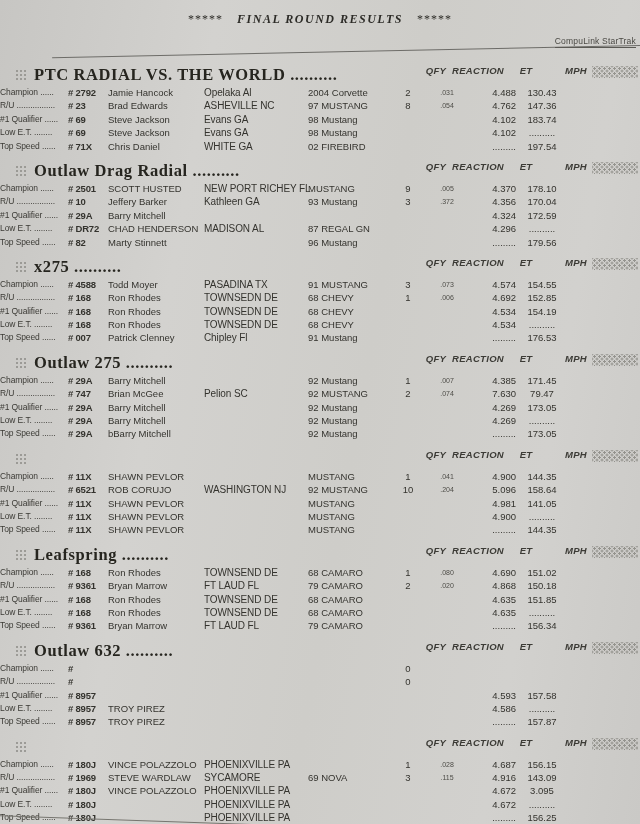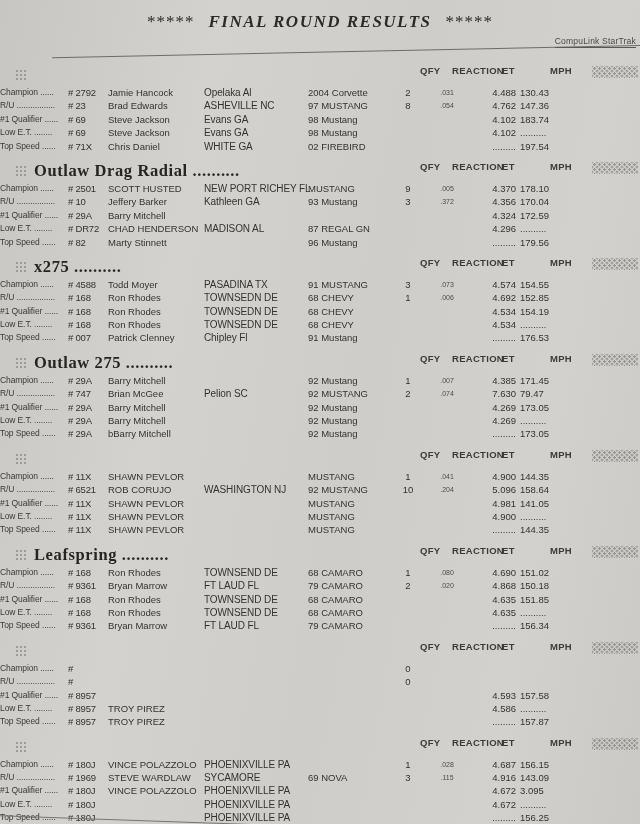--- a/index.html
+++ b/index.html
@@ -8,21 +8,21 @@
     width:640px;height:824px;
     background:linear-gradient(100deg,#c7c6c3 0%,#d3d2cf 28%,#cecdc9 55%,#d2d1ce 80%,#cac9c6 100%);
     font-family:"Liberation Sans",sans-serif;
     color:#34332e;
     overflow:hidden;
   }
   .title-row{
     position:absolute;top:12px;left:0;width:100%;
     text-align:center;
     font-family:"Liberation Serif",serif;
-    font-size:17px;letter-spacing:1px;color:#2c2b27;
+    font-size:12px;letter-spacing:1px;color:#2c2b27;
   }
   .title-row .stars{font-style:normal;letter-spacing:1px;}
   .title-row .title-text{font-style:italic;font-weight:bold;margin:0 14px;letter-spacing:1.5px;}
   .brand{
     position:absolute;top:36px;right:4px;
     font-size:8.5px;color:#4a4944;letter-spacing:.2px;
     border-bottom:1px solid #5a5954;padding-bottom:1px;
   }
   .rule{
     position:absolute;top:45px;left:52px;width:588px;height:1px;
@@ -38,68 +38,69 @@
     background-size:4px 4px;opacity:.75;
   }
   .sec-title{
     margin:0 0 0 34px;display:inline-block;
     font-family:"Liberation Serif",serif;
     font-size:16.5px;font-weight:bold;color:#26251f;
     letter-spacing:.6px;line-height:22px;white-space:nowrap;
   }
   .col-heads{position:absolute;top:1px;left:0;width:640px;height:13px;
     font-size:9.5px;font-weight:bold;color:#3c3b36;letter-spacing:.3px;}
-  .ch{position:absolute;top:0;text-align:left;}
+  .ch{position:absolute;top:0;text-align:center;font-style:italic;}
   .ch-qfy{left:420px;width:32px;}
   .ch-re{left:452px;width:26px;}
   .ch-et{left:502px;width:48px;}
   .ch-mph{left:550px;width:52px;}
   .dither{
     position:absolute;left:592px;top:1px;width:46px;height:12px;
     background-image:radial-gradient(circle,#86857f 38%,transparent 40%),
                      radial-gradient(circle,#86857f 38%,transparent 40%);
     background-size:5px 5px,5px 5px;background-position:0 0,2.5px 2.5px;
     opacity:.8;
   }
   .rows{position:relative;}
   .row{
     display:grid;
     grid-template-columns:68px 40px 96px 104px 86px 28px 50px 48px 52px;
     height:13.4px;line-height:13.4px;
     font-size:9.5px;white-space:nowrap;
   }
   .c{overflow:visible;}
   .c.label{font-size:8.5px;overflow:hidden;color:#3b3a35;letter-spacing:-.1px;}
-  .c.num{letter-spacing:-.2px;}
+  .c.num{letter-spacing:-.2px;font-weight:bold;}
   .c.name{}
   .c.loc{font-size:10px;letter-spacing:-.1px;}
   .c.car{}
   .c.qfy{text-align:center;}
   .c.re{text-align:center;font-size:7px;color:#4d4c47;line-height:13.4px;}
   .c.et{text-align:right;padding-right:4px;}
-  .c.mph{text-align:left;padding-right:8px;}
+  .c.mph{text-align:center;padding-right:8px;}
   .bottom-line{
     position:absolute;left:-6px;bottom:8px;width:310px;height:1px;
     background:#76756f;transform-origin:left center;transform:rotate(2deg);
   }
 </style>
 </head>
 <body>
 
 <div class="page">
   <div class="title-row">
     <span class="stars">*****</span><span class="title-text">FINAL ROUND RESULTS</span><span class="stars">*****</span>
   </div>
   <div class="rule"></div>
   <span class="brand">CompuLink StarTrak</span>
 
   <div class="sections" id="sections">
   <section class="section">
     <div class="sec-head">
       <span class="speckle"></span>
+      <h2 class="sec-title">PTC RADIAL VS. THE WORLD ..........</h2>
       <div class="col-heads">
         <span class="ch ch-qfy">QFY</span>
         <span class="ch ch-re">REACTION</span>
         <span class="ch ch-et">ET</span>
         <span class="ch ch-mph">MPH</span>
         <span class="dither"></span>
       </div>
     </div>
     <div class="rows">
   <div class="row">
@@ -534,20 +535,21 @@
     <span class="c re"></span>
     <span class="c et">.........</span>
     <span class="c mph">156.34</span>
   </div>
 </div>
   </section>
 
   <section class="section">
     <div class="sec-head">
       <span class="speckle"></span>
+      <h2 class="sec-title">Outlaw 632 ..........</h2>
       <div class="col-heads">
         <span class="ch ch-qfy">QFY</span>
         <span class="ch ch-re">REACTION</span>
         <span class="ch ch-et">ET</span>
         <span class="ch ch-mph">MPH</span>
         <span class="dither"></span>
       </div>
     </div>
     <div class="rows">
   <div class="row">

